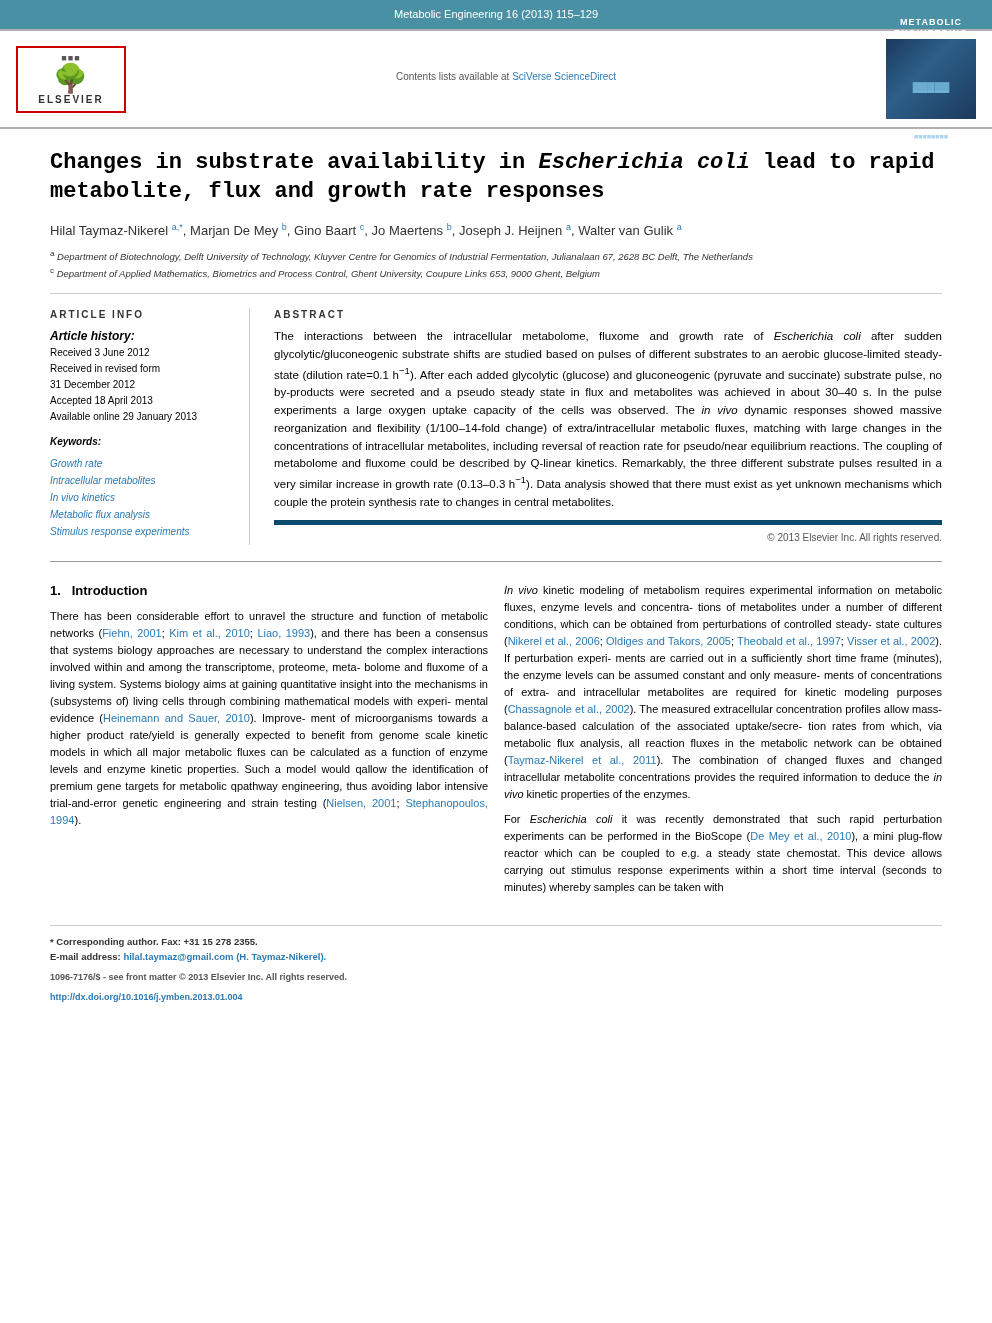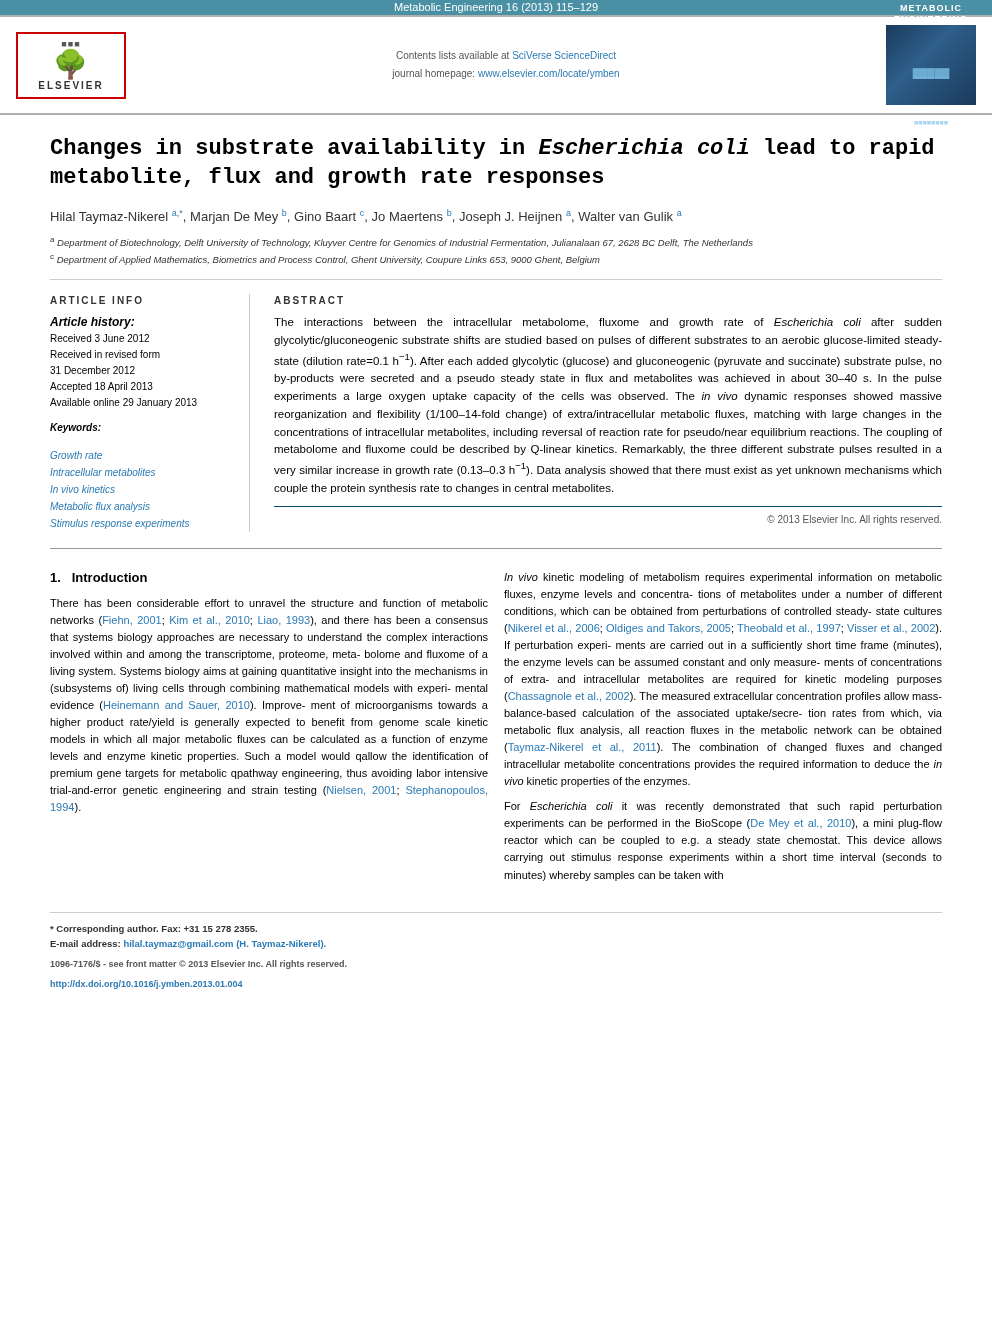--- a/index.html
+++ b/index.html
@@ -10,21 +10,21 @@
       width: 992px;
       min-height: 1323px;
       font-size: 13px;
       line-height: 1.4;
     }
     .page-top-bar {
       background: #4a90a4;
       color: #fff;
       text-align: center;
       font-size: 11px;
-      padding: 0 0;
+      padding: 7px 0;
       font-family: Arial, sans-serif;
     }
     .journal-header {
       display: flex;
       align-items: center;
       border-bottom: 2px solid #b0b0b0;
       border-top: 2px solid #b0b0b0;
       padding: 8px 16px;
       margin: 0;
     }
@@ -181,21 +181,21 @@
       font-size: 10px;
       line-height: 1.6;
     }
     .keywords-block {
       font-size: 10px;
       font-family: Arial, sans-serif;
     }
     .kw-label {
       font-style: italic;
       font-weight: bold;
-      margin-bottom: 12px;
+      margin-bottom: 6px;
       font-size: 10px;
     }
     .kw-list {
       list-style: none;
       font-size: 10px;
       line-height: 1.7;
     }
     .kw-list li {
       font-style: italic;
       color: #2a7ab5;
@@ -209,21 +209,21 @@
     }
     .abstract-text em {
       font-style: italic;
     }
     .copyright-line {
       font-size: 10px;
       font-family: Arial, sans-serif;
       text-align: right;
       color: #555;
       margin-top: 6px;
-      border-top: 1px solid #0c4a6e;
+      border-top: 5px solid #0c4a6e;
       padding-top: 6px;
     }
     .divider {
       border: none;
       border-top: 1px solid #999;
       margin: 16px 0;
     }
     .body-two-col {
       display: flex;
       gap: 16px;
@@ -286,24 +286,20 @@
       <div class="logo-top">■■■</div>
       <div class="logo-tree">🌳</div>
       <div class="logo-text">ELSEVIER</div>
     </div>
   </div>
 
   <div class="journal-center">
     <div class="content-available-line">
       <span>Contents lists available at</span>
       <a href="#">SciVerse ScienceDirect</a>
-    </div>
-    <div class="journal-homepage-line">
-      <span>journal homepage:</span>
-      <a href="#">www.elsevier.com/locate/ymben</a>
     </div>
   </div>
 
   <div class="journal-cover">
     <div class="cover-title">METABOLIC<br>ENGINEERING</div>
     <div style="font-size:10px; color:#7fc4e8; margin-top:4px;">▓▓▓▓▓</div>
     <div style="font-size:7px; color:#aad4f0; margin-top:2px;">■■■■■■■■</div>
   </div>
 </div>
 

